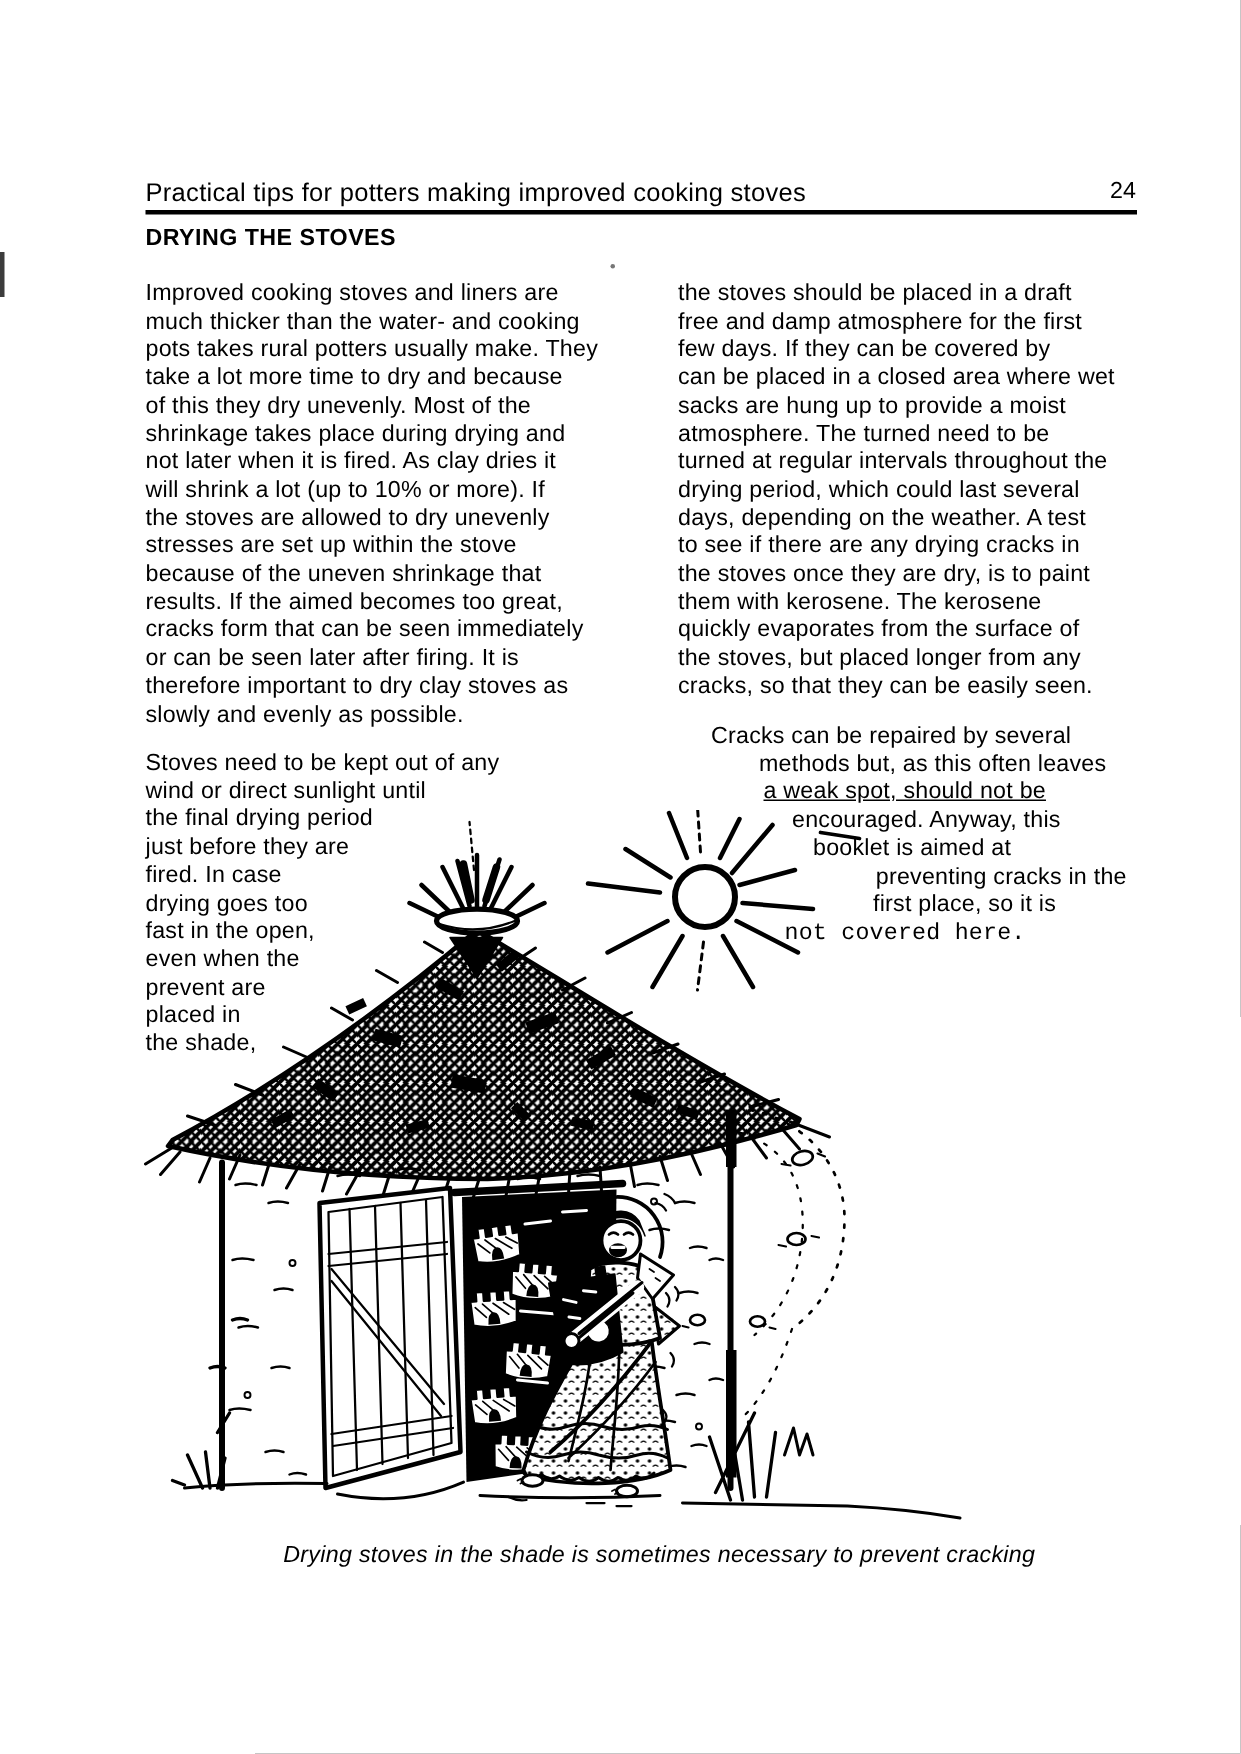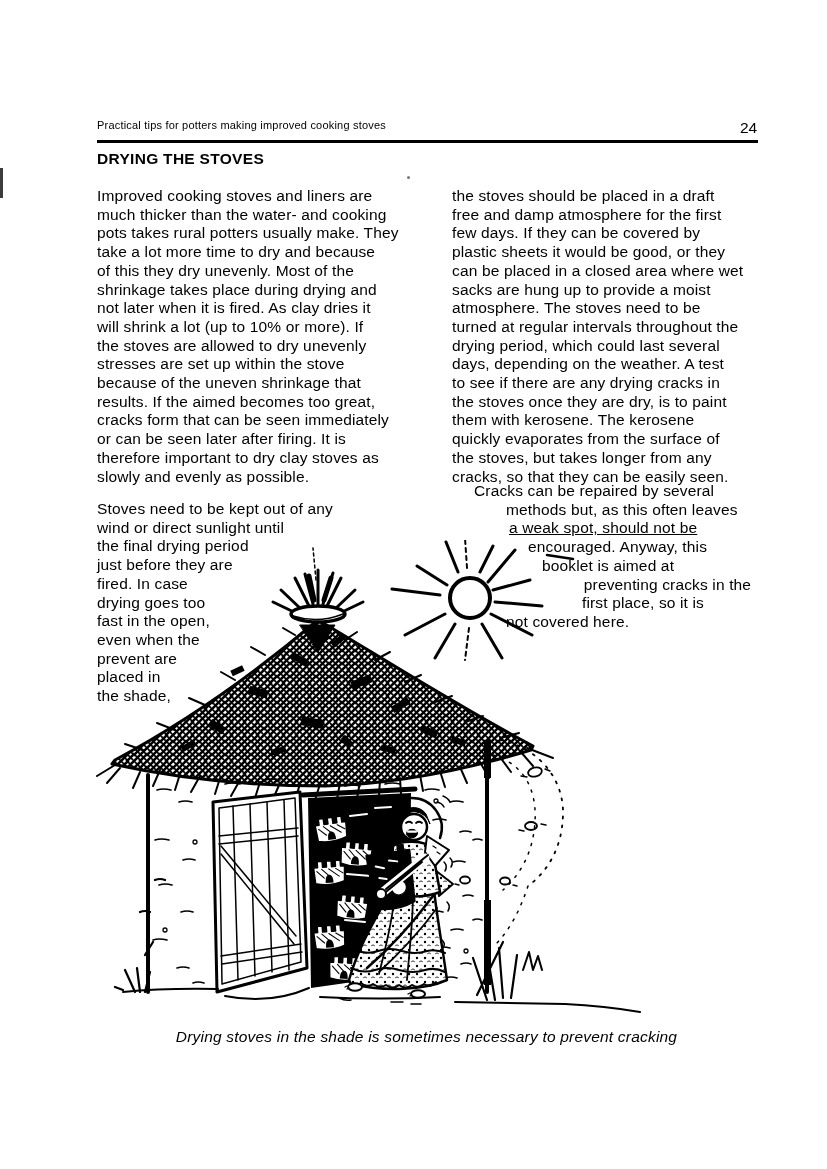--- a/index.html
+++ b/index.html
@@ -1,38 +1,38 @@
 <!DOCTYPE html>
 <html><head>
 <meta charset="utf-8">
 <style>
   html,body{margin:0;padding:0;background:#9a9a9a;}
   .page{position:relative;width:827px;height:1169px;background:#ffffff;
         font-family:"Liberation Sans","DejaVu Sans",sans-serif;color:#000;overflow:hidden;}
   .abs{position:absolute;}
-  .header-title{left:97px;top:119px;font-size:11px;letter-spacing:.2px;}
+  .header-title{left:97px;top:119px;font-size:17px;letter-spacing:.2px;}
   .page-num{left:740px;top:119px;font-size:15.5px;}
   .header-rule{left:97px;top:140px;width:661px;height:3px;background:#000;}
   .section-heading{left:97px;top:150px;font-size:15.5px;font-weight:bold;letter-spacing:.3px;}
   .col{font-size:15.5px;line-height:18.7px;letter-spacing:.15px;}
   .tline{white-space:nowrap;}
   .lp1{left:97px;top:187px;width:340px;}
   .rp1{left:452px;top:187px;width:335px;}
   .lp2{left:97px;top:500px;width:340px;}
   .rp2{left:438px;top:482px;width:335px;}
   
   .rp2 .tline:nth-child(1){margin-left:36px;}
   .rp2 .tline:nth-child(2){margin-left:68px;}
   .rp2 .tline:nth-child(3){margin-left:71px;text-decoration:underline;}
   .rp2 .tline:nth-child(4){margin-left:90px;}
   .rp2 .tline:nth-child(5){margin-left:104px;}
   .rp2 .tline:nth-child(6){margin-left:124px;text-align:center;}
   .rp2 .tline:nth-child(7){margin-left:144px;}
-  .rp2 .tline:nth-child(8){margin-left:68px;}
-  .caption{left:96px;top:1028px;width:661px;text-align:center;font-style:italic;font-size:15.5px;letter-spacing:.2px;}
+  .rp2 .tline:nth-child(8){margin-left:85px;font-family:Liberation Mono, monospace;}
+  .caption{left:109px;top:1028px;width:661px;text-align:center;font-style:italic;font-size:15.5px;letter-spacing:.2px;}
   .edge-tick{left:0;top:168px;width:3px;height:30px;background:#3c3c3c;}
   .speck{left:407px;top:176px;width:3px;height:3px;background:#777;border-radius:50%;}
   svg.illo{left:95px;top:540px;pointer-events:none;}
 </style>
 </head>
 <body>
 
 <div class="page">
 
   <div class="abs header-title">Practical tips for potters making improved cooking stoves</div>
@@ -69,32 +69,31 @@
       <div class="tline">fast in the open,</div>
       <div class="tline">even when the</div>
       <div class="tline">prevent are</div>
       <div class="tline">placed in</div>
       <div class="tline">the shade,</div>
     </div>
   <div class="abs col rp1">
       <div class="tline">the stoves should be placed in a draft</div>
       <div class="tline">free and damp atmosphere for the first</div>
       <div class="tline">few days. If they can be covered by</div>
-      <div class="tline">plastic sheets it would be good, or they</div>
       <div class="tline">can be placed in a closed area where wet</div>
       <div class="tline">sacks are hung up to provide a moist</div>
-      <div class="tline">atmosphere. The stoves need to be</div>
+      <div class="tline">atmosphere. The turned need to be</div>
       <div class="tline">turned at regular intervals throughout the</div>
       <div class="tline">drying period, which could last several</div>
       <div class="tline">days, depending on the weather. A test</div>
       <div class="tline">to see if there are any drying cracks in</div>
       <div class="tline">the stoves once they are dry, is to paint</div>
       <div class="tline">them with kerosene. The kerosene</div>
       <div class="tline">quickly evaporates from the surface of</div>
-      <div class="tline">the stoves, but takes longer from any</div>
+      <div class="tline">the stoves, but placed longer from any</div>
       <div class="tline">cracks, so that they can be easily seen.</div>
     </div>
   <div class="abs col rp2">
       <div class="tline">Cracks can be repaired by several</div>
       <div class="tline">methods but, as this often leaves</div>
       <div class="tline">a weak spot, should not be</div>
       <div class="tline">encouraged. Anyway, this</div>
       <div class="tline">booklet is aimed at</div>
       <div class="tline">preventing cracks in the</div>
       <div class="tline">first place, so it is</div>

